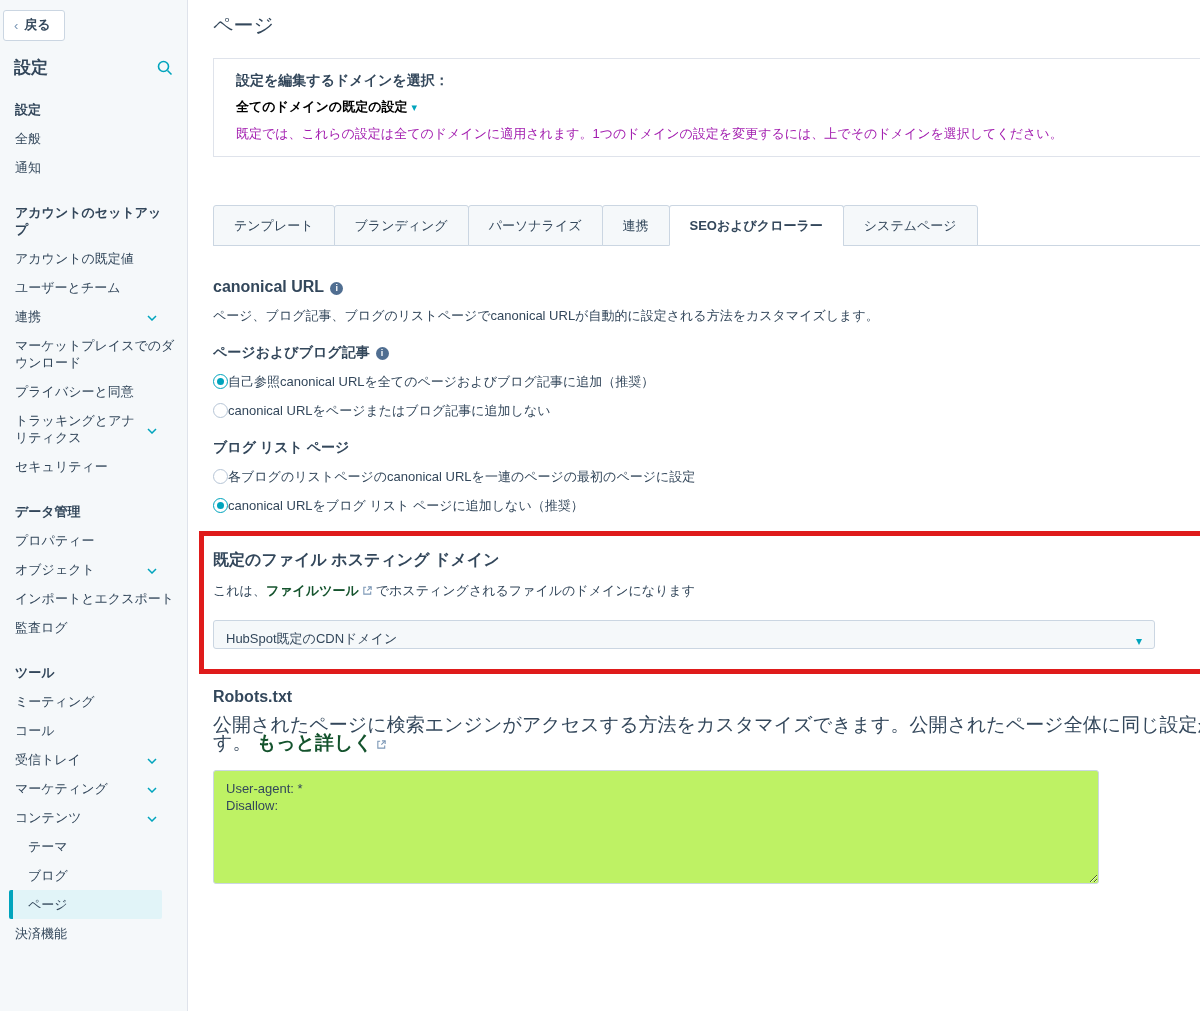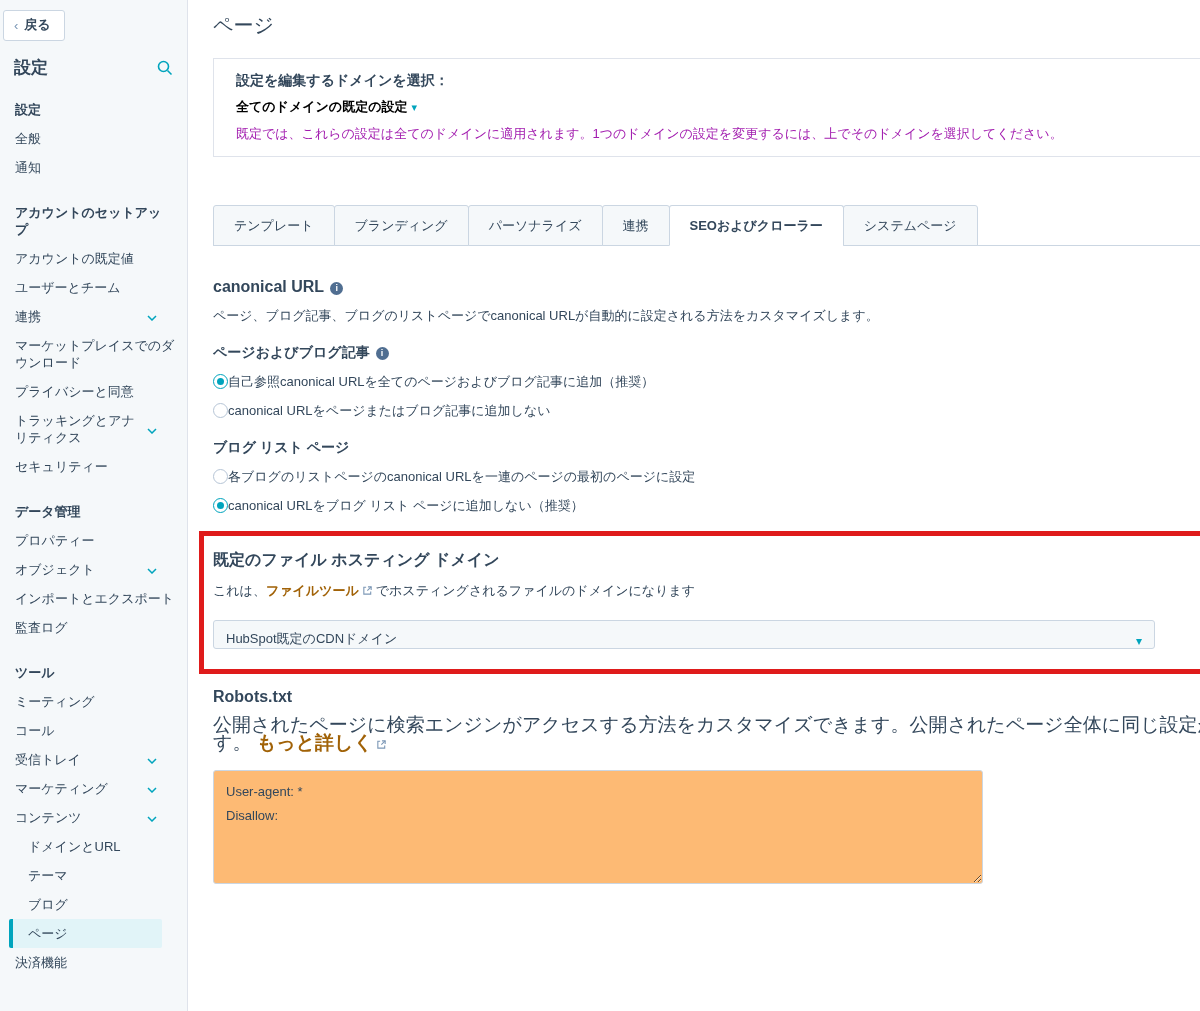--- a/index.html
+++ b/index.html
@@ -13,21 +13,21 @@
     border-radius:3px; padding:5px 13px 6px 10px; font-size:13px; font-weight:bold; color:#33475b;
     cursor:pointer; display:flex; align-items:center; gap:6px; font-family:inherit; }
   .back-chev { color:#7c98b6; font-size:13px; font-weight:normal; line-height:1; }
   .sb-head { margin:56px 14px 0 14px; display:flex; align-items:center; justify-content:space-between; }
   .sb-title { font-size:17px; font-weight:bold; color:#33475b; }
   .search-ic { cursor:pointer; display:flex; }
   nav { display:block; margin-top:6px; }
   .sec-h { margin-top:16px; padding:6px 15px; font-size:13px; font-weight:bold; color:#33475b; line-height:17px; }
   .item { padding:6px 12px 6px 15px; font-size:13px; color:#33475b; line-height:17px; cursor:pointer;
     display:flex; align-items:center; justify-content:space-between; gap:6px; }
-  .item .lbl { flex:1; }
+  .item .lbl { flex:1;font-family:Liberation Serif, serif; }
   .item.sub { padding-left:28px; }
   .item.active { background:#e1f4f8; border-left:4px solid #00a4bd; margin:0 25px 0 9px;
     padding-left:15px; border-radius:2px; }
   .chev { flex:none; margin-right:18px; }
 
   
   .main { flex:1; padding:12px 0 0 25px; position:relative; }
   .page-title { font-size:20px; font-weight:normal; color:#33475b; line-height:26px; }
 
   .domain-box { margin-top:20px; border:1px solid #dfe3eb; padding:12px 22px 13px; }
@@ -48,30 +48,30 @@
   .info { display:inline-flex; width:13px; height:13px; border-radius:50%; background:#506e91; color:#fff;
     font-size:9px; font-weight:bold; align-items:center; justify-content:center; margin-left:6px;
     vertical-align:1px; cursor:pointer; }
   .radio-row { display:flex; align-items:flex-start; gap:0; margin-top:11px; cursor:pointer; max-width:900px; }
   .radio { width:15px; height:15px; border:1px solid #b6c5d6; border-radius:50%; background:#fff; flex:none; margin-top:1px; }
   .radio.on { border-color:#00a4bd; }
   .radio.on::after { content:""; display:block; width:7px; height:7px; margin:3px; border-radius:50%; background:#00a4bd; }
   .radio-lbl { font-size:13px; line-height:18px; }
 
   .annotation { margin:16px 0 12px -14px; border:5px solid #df1b1b; width:1147px; padding:13px 20px 20px 9px; }
-  .teal-link { color:#a16207; font-weight:bold; cursor:pointer;text-align:right; }
+  .teal-link { color:#14532d; font-weight:bold; cursor:pointer;text-align:right; }
   .ext { margin:0 3px; vertical-align:-1px; }
   .select { margin-top:19px; width:942px; height:29px; background:#f5f8fa; border:1px solid #cbd6e2;
     border-radius:3px; display:flex; align-items:flex-end; justify-content:space-between;
     padding:0 12px; font-size:13px; color:#33475b; cursor:pointer; }
   .select .caret { font-size:12px; }
 
   .robots-desc { margin-top:9px; font-size:19px; line-height:18px; }
-  .robots-ta { display:block; margin-top:17px; width:770px; height:114px; background:#fdba74;
-    border:1px solid #cbd6e2; border-radius:3px; padding:9px 12px; font-size:13px; line-height:24px;
+  .robots-ta { display:block; margin-top:17px; width:886px; height:114px; background:#bef264;
+    border:1px solid #cbd6e2; border-radius:3px; padding:9px 12px; font-size:13px; line-height:17px;
     color:#33475b; font-family:"Liberation Sans","DejaVu Sans",sans-serif; resize:both; }
 </style>
 </head>
 <body>
 
 <div class="app">
 
   <aside class="sidebar">
     <button class="back-btn">
       <span class="back-chev">‹</span>
@@ -160,23 +160,20 @@
           <span class="lbl">マーケティング</span>
         <span class="chev"><svg width="10" height="6" viewBox="0 0 10 6">
               <polyline points="1,1 5,5 9,1" fill="none" stroke="#00a4bd" stroke-width="1.5"></polyline>
             </svg></span>
         </div>
       <div class="item">
           <span class="lbl">コンテンツ</span>
         <span class="chev"><svg width="10" height="6" viewBox="0 0 10 6">
               <polyline points="1,1 5,5 9,1" fill="none" stroke="#00a4bd" stroke-width="1.5"></polyline>
             </svg></span>
-        </div>
-      <div class="item sub">
-          <span class="lbl">ドメインとURL</span>
         </div>
       <div class="item sub">
           <span class="lbl">テーマ</span>
         </div>
       <div class="item sub">
           <span class="lbl">ブログ</span>
         </div>
       <div class="item active">
           <span class="lbl">ページ</span>
         </div>

